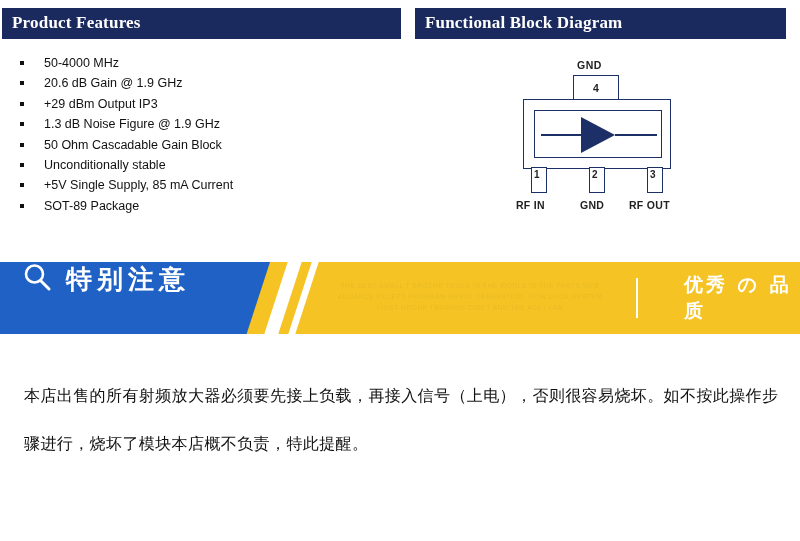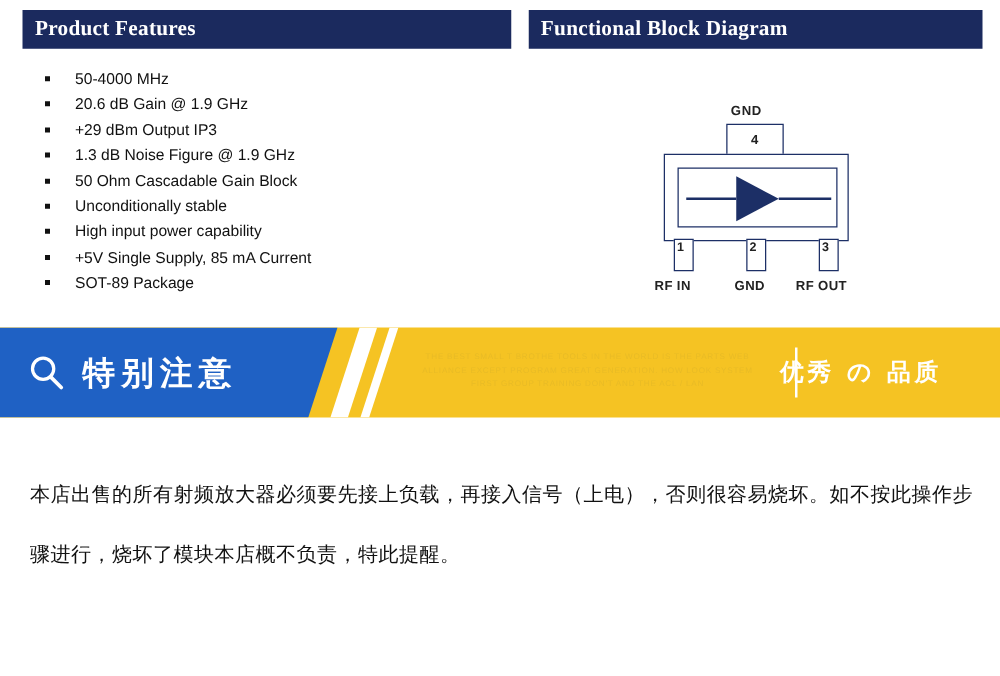--- a/index.html
+++ b/index.html
@@ -11,21 +11,21 @@
     width: 800px;
     height: 541px;
     font-family: "Liberation Sans", sans-serif;
     overflow: hidden;
     position: relative;
   }
 
   
   .top-section {
     display: flex;
-    padding: 8px 14px 0 18px;
+    padding: 8px 14px 0 2px;
     box-sizing: border-box;
     height: 250px;
   }
   .panel-left { width: 400px; }
   .panel-right { width: 372px; margin-left: 14px; }
 
   .panel-header {
     background: #1b2a5e;
     color: #ffffff;
     font-size: 17px;
@@ -64,21 +64,20 @@
     position: relative;
     height: 200px;
     margin-top: 6px;
   }
   .diagram-inner {
     position: absolute;
     left: 90px;
     top: 14px;
     width: 200px;
     height: 175px;
-    margin-top: 24px;
   }
   .gnd-label {
     position: absolute;
     left: 72px;
     top: 0;
     font-size: 10.5px;
     color: #222;
     font-weight: bold;
     letter-spacing: 0.5px;
   }
@@ -206,21 +205,21 @@
   }
   .stripe-a { left: 276px; }
   .stripe-b { left: 300px; width: 7px; }
 
   .banner-left-content {
     position: absolute;
     left: 22px;
     top: 0;
     height: 72px;
     display: flex;
-    align-items: center;
+    align-items: flex-start;
     gap: 14px;
   }
   .magnifier {
     width: 30px;
     height: 30px;
     position: relative;
   }
   .banner-title {
     color: #ffffff;
     font-size: 26px;
@@ -242,21 +241,21 @@
   .banner-divider {
     position: absolute;
     left: 636px;
     top: 16px;
     width: 2px;
     height: 40px;
     background: #ffffff;
   }
   .banner-right {
     position: absolute;
-    left: 624px;
+    left: 684px;
     top: 0;
     height: 72px;
     display: flex;
     align-items: center;
     color: #ffffff;
     font-size: 19px;
     font-weight: bold;
     letter-spacing: 3px;
     font-family: "DejaVu Sans", sans-serif;
   }
@@ -281,21 +280,20 @@
 
   <div class="panel-left">
     <div class="panel-header">Product Features</div>
     <ul class="feature-list">
       <li>50-4000 MHz</li>
       <li>20.6 dB Gain @ 1.9 GHz</li>
       <li>+29 dBm Output IP3</li>
       <li>1.3 dB Noise Figure @ 1.9 GHz</li>
       <li>50 Ohm Cascadable Gain Block</li>
       <li>Unconditionally stable</li>
-      <li>High input power capability</li>
       <li>+5V Single Supply, 85 mA Current</li>
       <li>SOT-89 Package</li>
     </ul>
   </div>
 
   <div class="panel-right">
     <div class="panel-header">Functional Block Diagram</div>
 
     <div class="diagram-wrap">
       <div class="diagram-inner">

